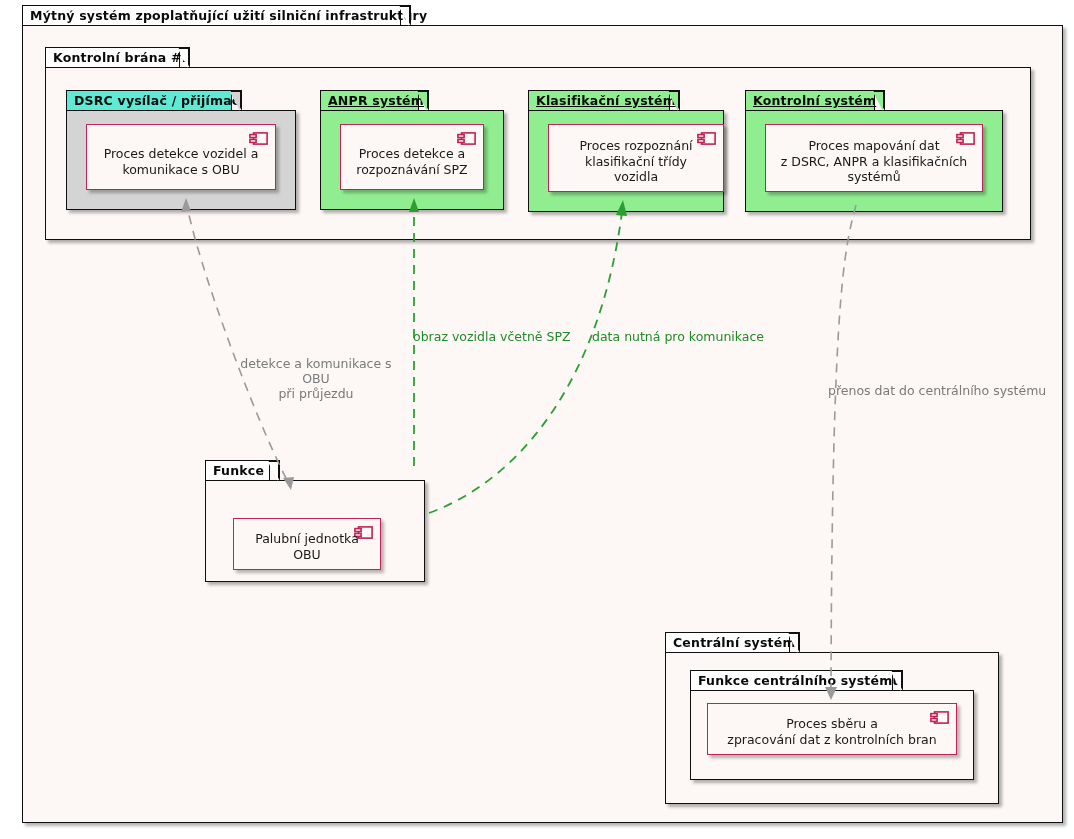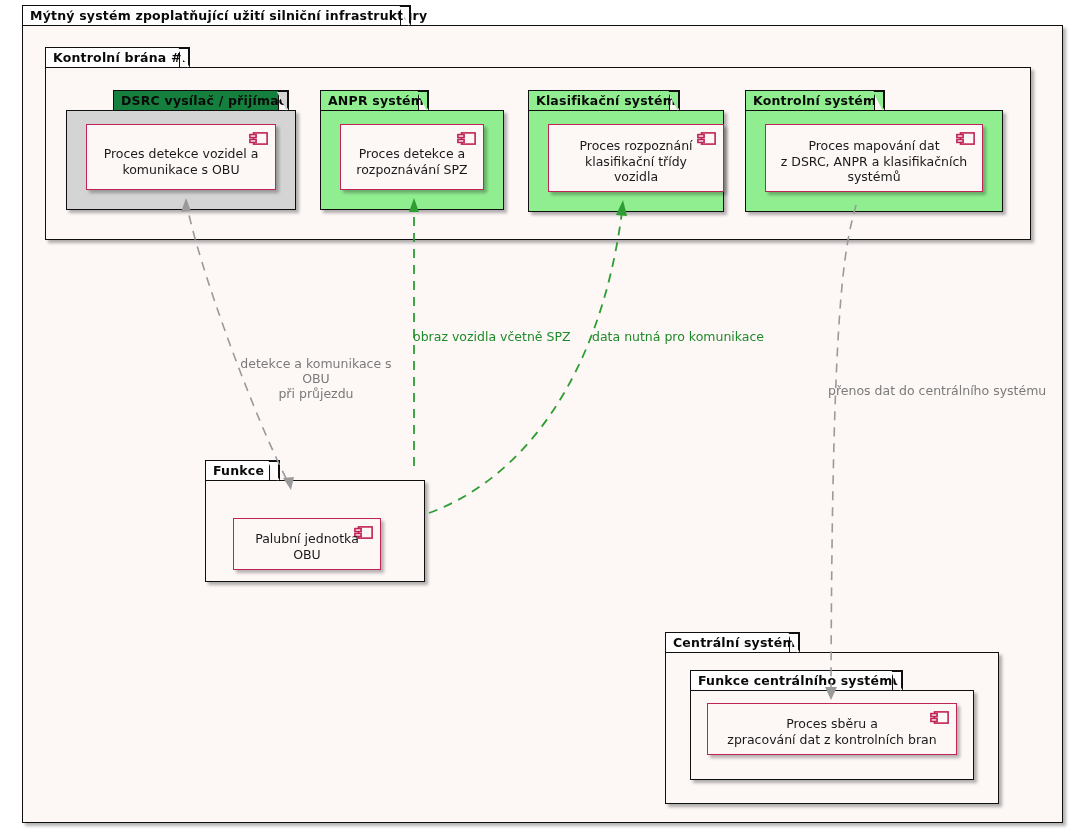--- a/index.html
+++ b/index.html
@@ -77,26 +77,26 @@
     box-sizing: border-box;
     border: 1.5px solid #0f0f0f;
     background: #fdf7f6;
     box-shadow: 3px 3px 3px rgba(0,0,0,0.30);
   }
 
   
   .frame-body { background: #ffffff; }
 
   
-  .pkg-gray .pkg-tab { background: #15803d; margin-left: 47px; }
+  .pkg-gray .pkg-tab { background: #5eead4; }
   .pkg-gray .pkg-tab::before { border-top-color: #d4d4d4; }
   .pkg-gray .pkg-body { background: #d4d4d4; }
 
   
-  .pkg-green .pkg-tab { background: #90ee90; }
+  .pkg-green .pkg-tab { background: #90ee90; text-decoration: underline; }
   .pkg-green .pkg-tab::before { border-top-color: #90ee90; }
   .pkg-green .pkg-body { background: #90ee90; }
 
   
   .pkg-plain .pkg-tab { background: #ffffff; }
   .pkg-plain .pkg-tab::before { border-top-color: #ffffff; }
   .pkg-plain .pkg-body { background: #fdf7f6; }
 
   
   .comp {

